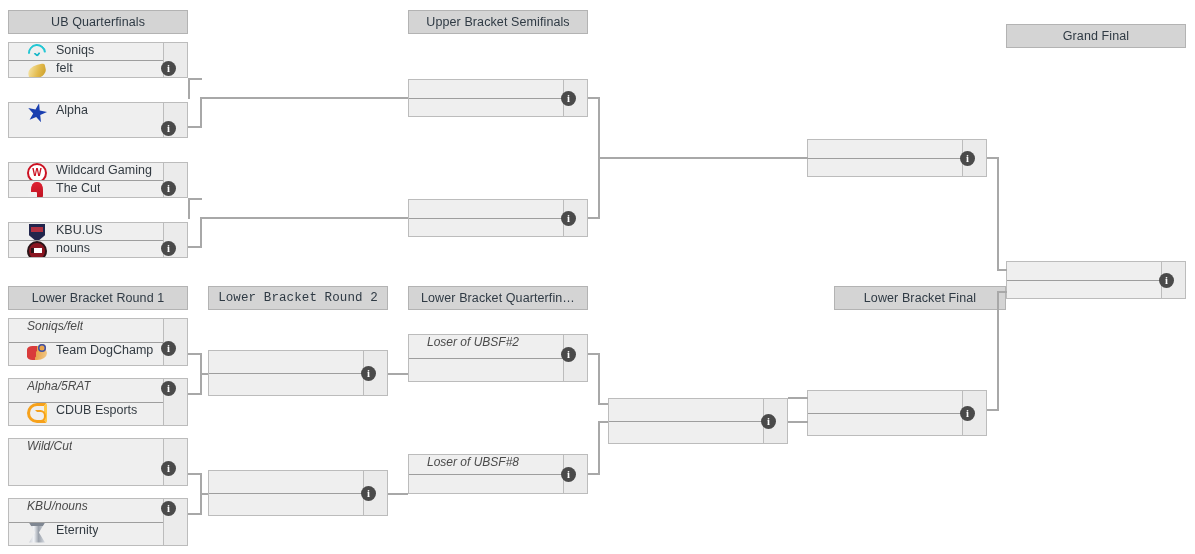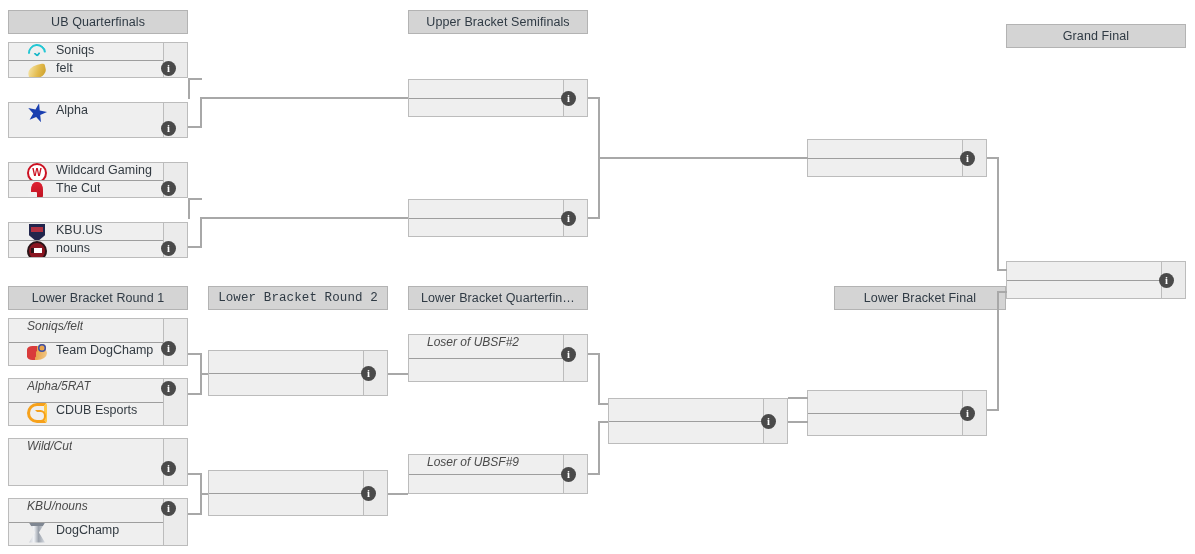--- a/index.html
+++ b/index.html
@@ -511,21 +511,21 @@
 
   <div class="match" style="left:8px;top:498px;width:180px;height:48px;">
     <div class="rows">
       <div class="team-row placeholder">
         <span class="team-name">KBU/nouns</span>
       </div>
       <div class="team-row">
         <span class="team-logo lg-eternity">
             <span class="logo-inner"></span>
           </span>
-        <span class="team-name">DogChamp</span>
+        <span class="team-name">Eternity</span>
       </div>
     </div>
     <div class="scorecol"></div>
   </div>
   <div class="info-badge" style="left:161px;top:501px;">i</div>
 
   <div class="match" style="left:208px;top:350px;width:180px;height:46px;">
     <div class="rows">
       <div class="team-row empty">
           <span class="team-name"></span>
@@ -560,21 +560,21 @@
           <span class="team-name"></span>
         </div>
     </div>
     <div class="scorecol"></div>
   </div>
   <div class="info-badge" style="left:561px;top:347px;">i</div>
 
   <div class="match" style="left:408px;top:454px;width:180px;height:40px;">
     <div class="rows">
       <div class="team-row placeholder">
-        <span class="team-name">Loser of UBSF#9</span>
+        <span class="team-name">Loser of UBSF#8</span>
       </div>
       <div class="team-row empty">
           <span class="team-name"></span>
         </div>
     </div>
     <div class="scorecol"></div>
   </div>
   <div class="info-badge" style="left:561px;top:467px;">i</div>
 
   <div class="match" style="left:608px;top:398px;width:180px;height:46px;">

